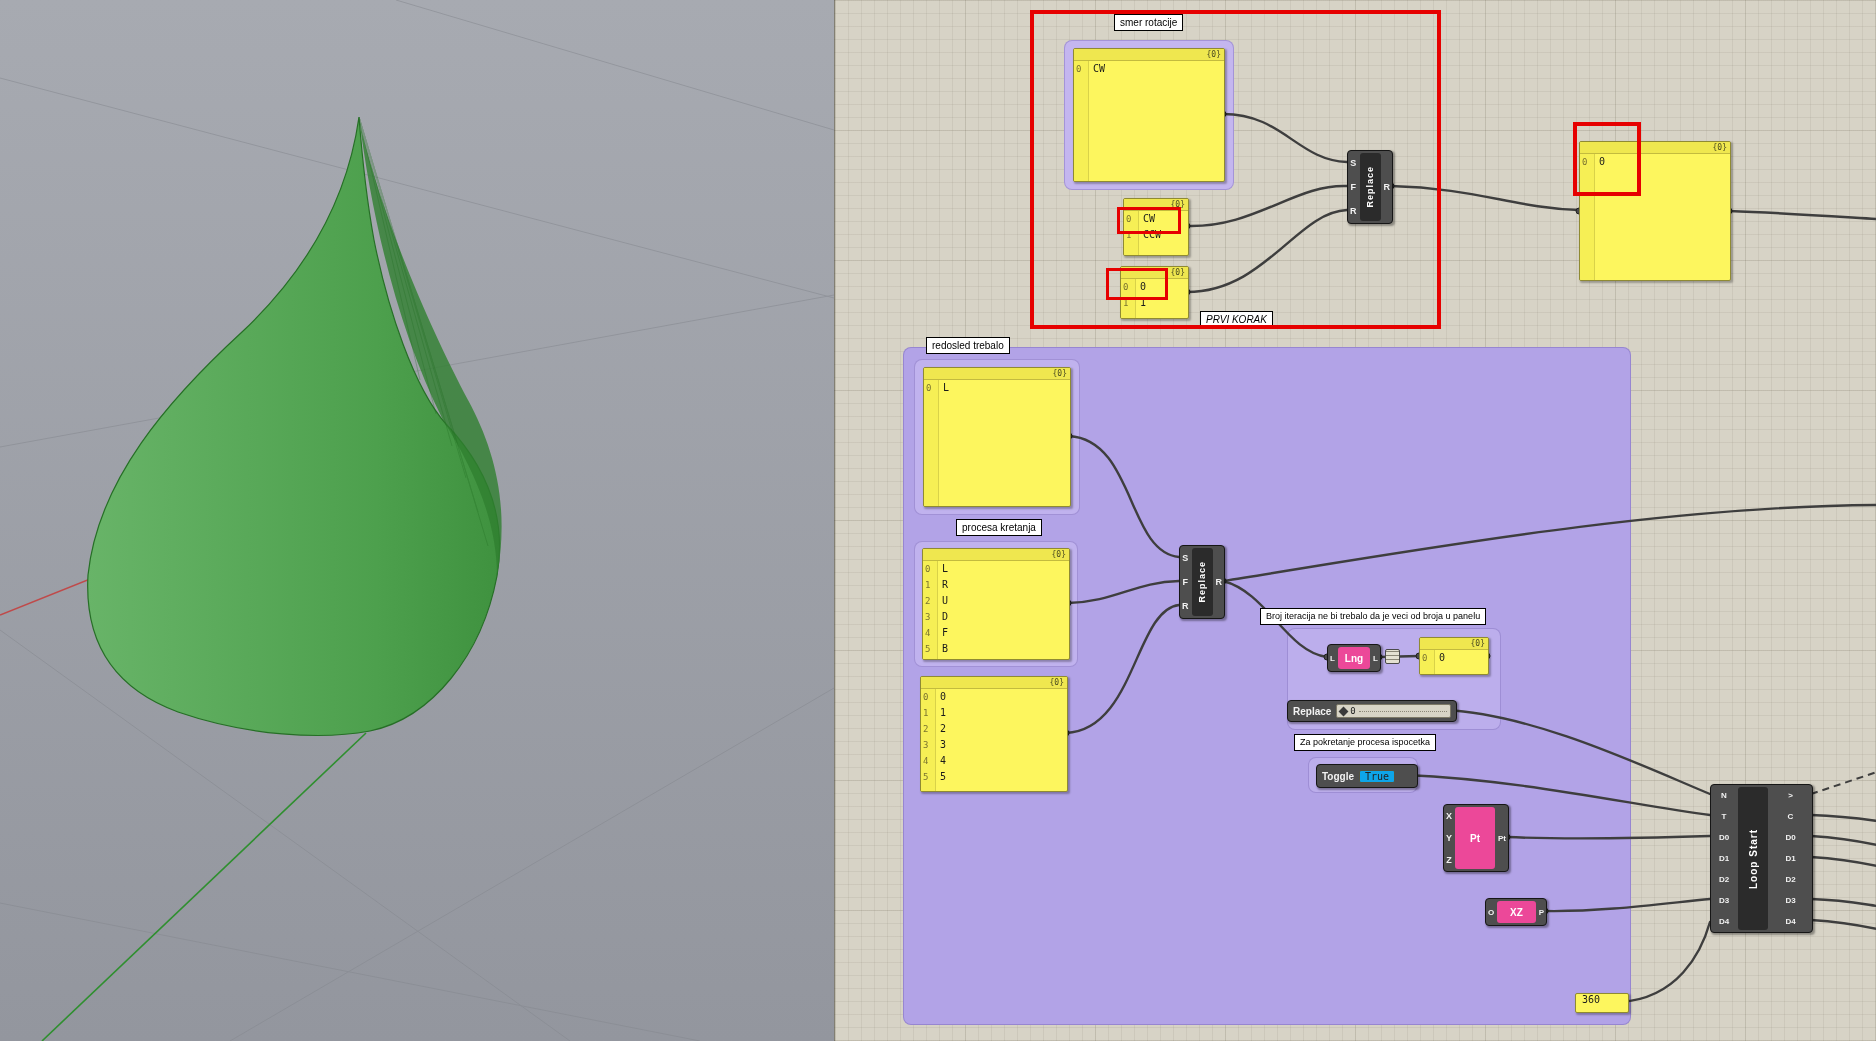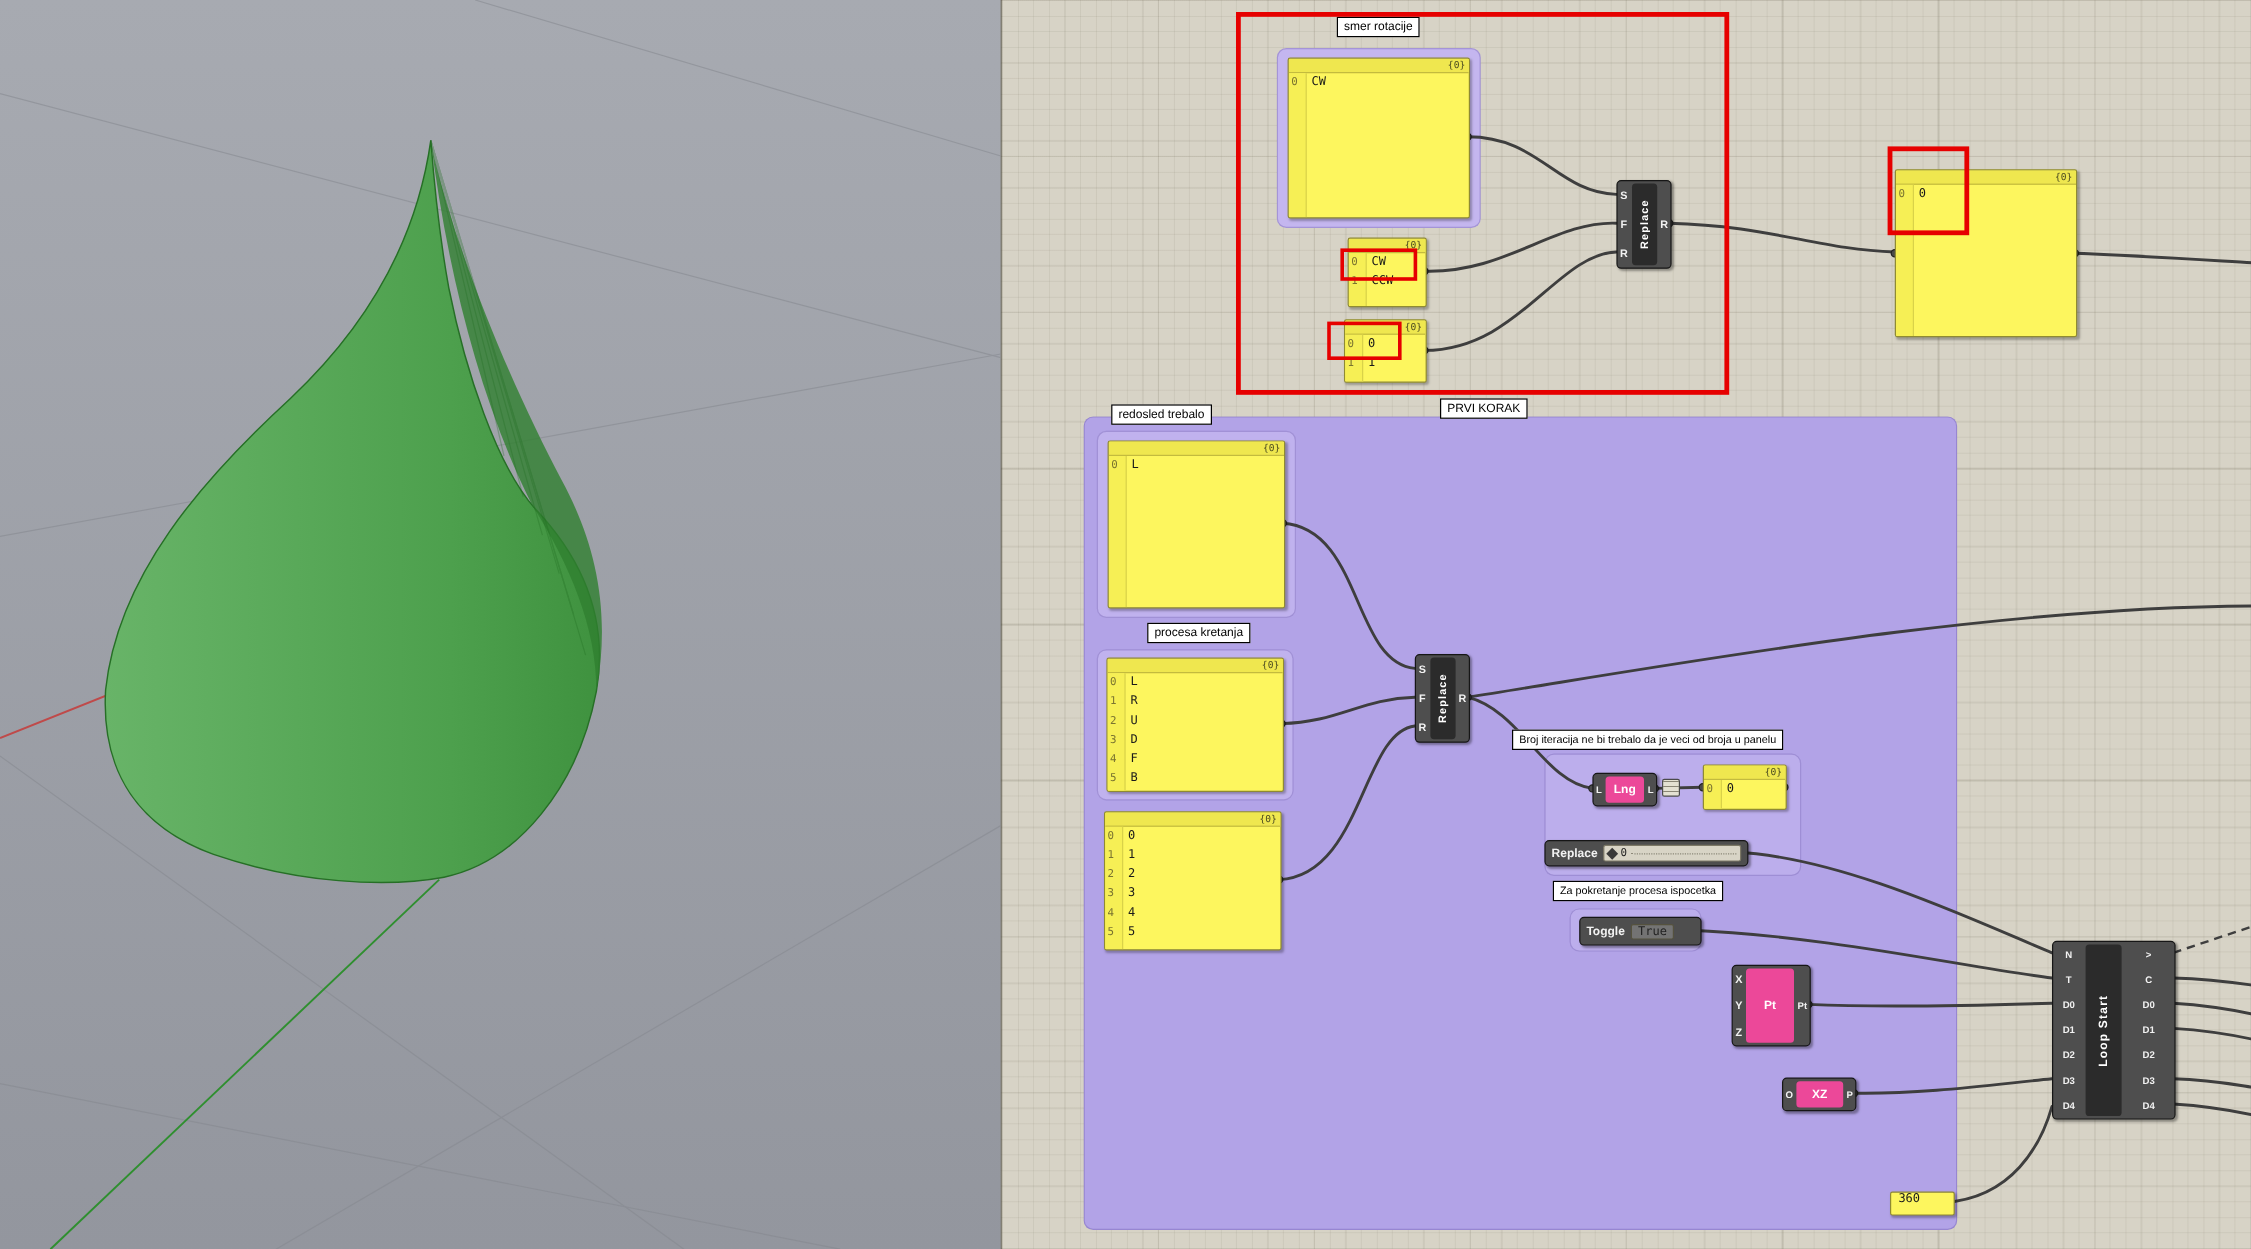--- a/index.html
+++ b/index.html
@@ -46,21 +46,21 @@
   .vtext{writing-mode:vertical-rl;transform:rotate(180deg);color:#fff;
          font:bold 9px "Liberation Sans",sans-serif;letter-spacing:1px;white-space:nowrap;}
   .vtext.big{font-size:10px;}
   .hcap{flex:1;background:#ec4899;border-radius:3px;margin:2px 1px;display:flex;
         align-items:center;justify-content:center;color:#fff;
         font:bold 10px "Liberation Sans",sans-serif;}
   .comp-flat{position:absolute;display:flex;align-items:center;background:#4e4e4e;
         border:1px solid #161616;border-radius:4px;z-index:3;padding:0 5px;gap:5px;
         box-shadow:1.5px 1.5px 2px rgba(0,0,0,0.35);}
   .flat-label{color:#f2f2f2;font:bold 10px "Liberation Sans",sans-serif;}
-  .inset-val{background:#737373;border:1px solid #55523f;color:#222;
+  .inset-val{background:#0ea5e9;border:1px solid #55523f;color:#222;
         font:10px "DejaVu Sans Mono",monospace;padding:0 5px;border-radius:2px;}
   .slider-track{flex:1;height:12px;background:#d8d4c6;border:1px solid #7c7866;border-radius:2px;
         display:flex;align-items:center;padding:0 3px;gap:3px;}
   .grip{width:7px;height:7px;background:#3a3a3a;transform:rotate(45deg);flex:none;}
   .sval{font:9px "DejaVu Sans Mono",monospace;color:#222;}
   .dots{flex:1;border-top:1px dotted #8b8778;height:0;}
   .mini-icon{position:absolute;width:13px;height:13px;background:#e4e1d2;
         border:1px solid #4a4a4a;border-radius:2px;z-index:3;
         background-image:repeating-linear-gradient(0deg,transparent 0 3px,#8a8676 3px 4px);}
   
@@ -409,21 +409,21 @@
         <span class="slab tiny">D3</span>
         <span class="slab tiny">D4</span>
         </div>
     </div>
 
     <div class="panel angle-panel" style="left:740px;top:993px;width:46px;height:18px;">
       <span>360</span>
     </div>
 
     <div class="tag" style="left:279px;top:14px;">smer rotacije</div>
-    <div class="tag" style="left:365px;top:332px;">PRVI KORAK</div>
+    <div class="tag" style="left:365px;top:311px;font-style:italic;">PRVI KORAK</div>
     <div class="tag" style="left:91px;top:337px;">redosled trebalo</div>
     <div class="tag" style="left:121px;top:519px;">procesa kretanja</div>
     <div class="tag tag-small" style="left:425px;top:608px;">Broj iteracija ne bi trebalo da je veci od broja u panelu</div>
     <div class="tag tag-small" style="left:459px;top:734px;text-align:center;">Za pokretanje procesa ispocetka</div>
 
     <div class="redrect" style="left:195px;top:10px;width:403px;height:311px;"></div>
     <div class="redrect thin" style="left:282px;top:207px;width:58px;height:21px;"></div>
     <div class="redrect thin" style="left:271px;top:268px;width:56px;height:26px;"></div>
     <div class="redrect" style="left:738px;top:122px;width:60px;height:66px;"></div>
 

